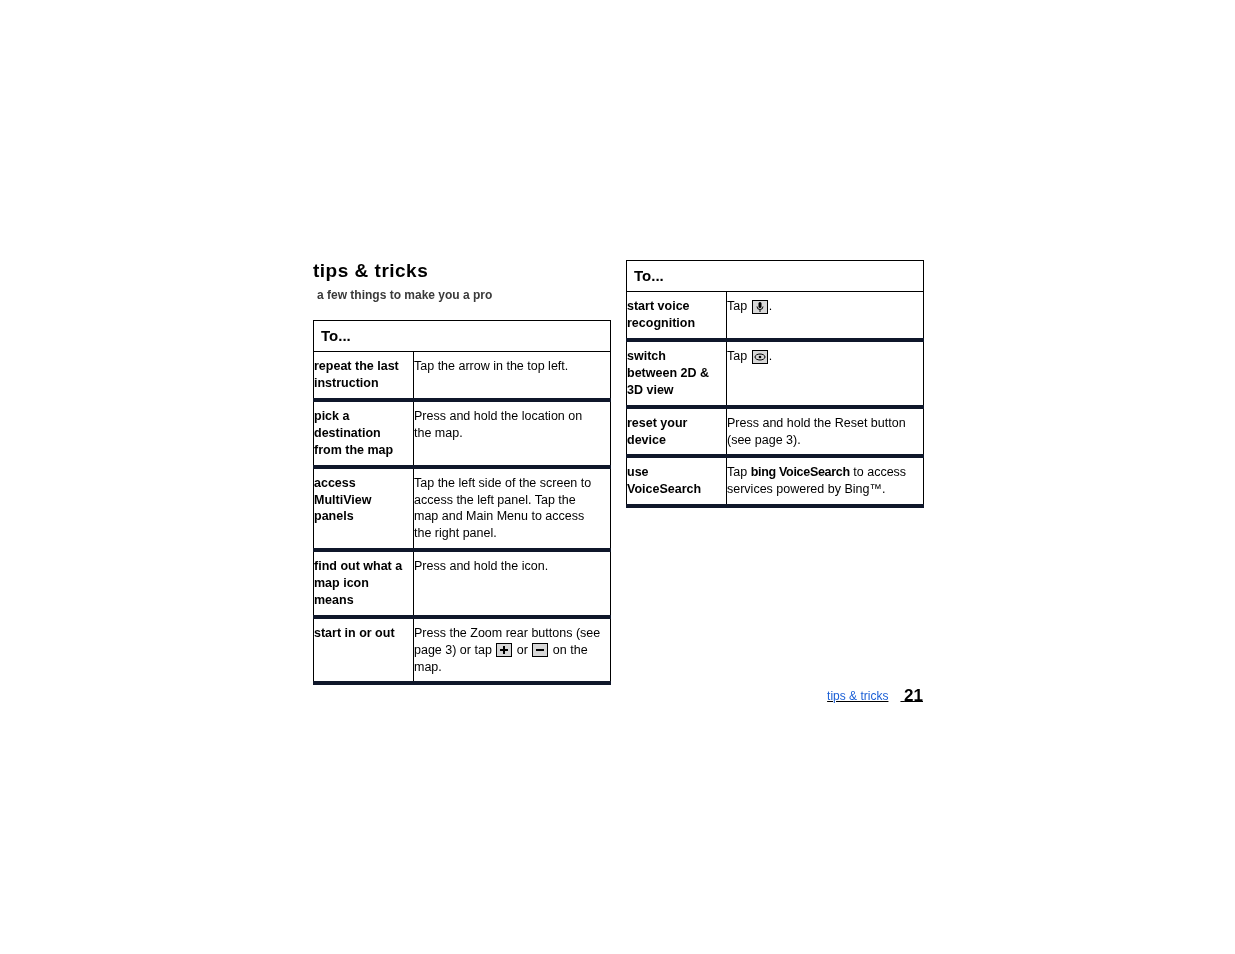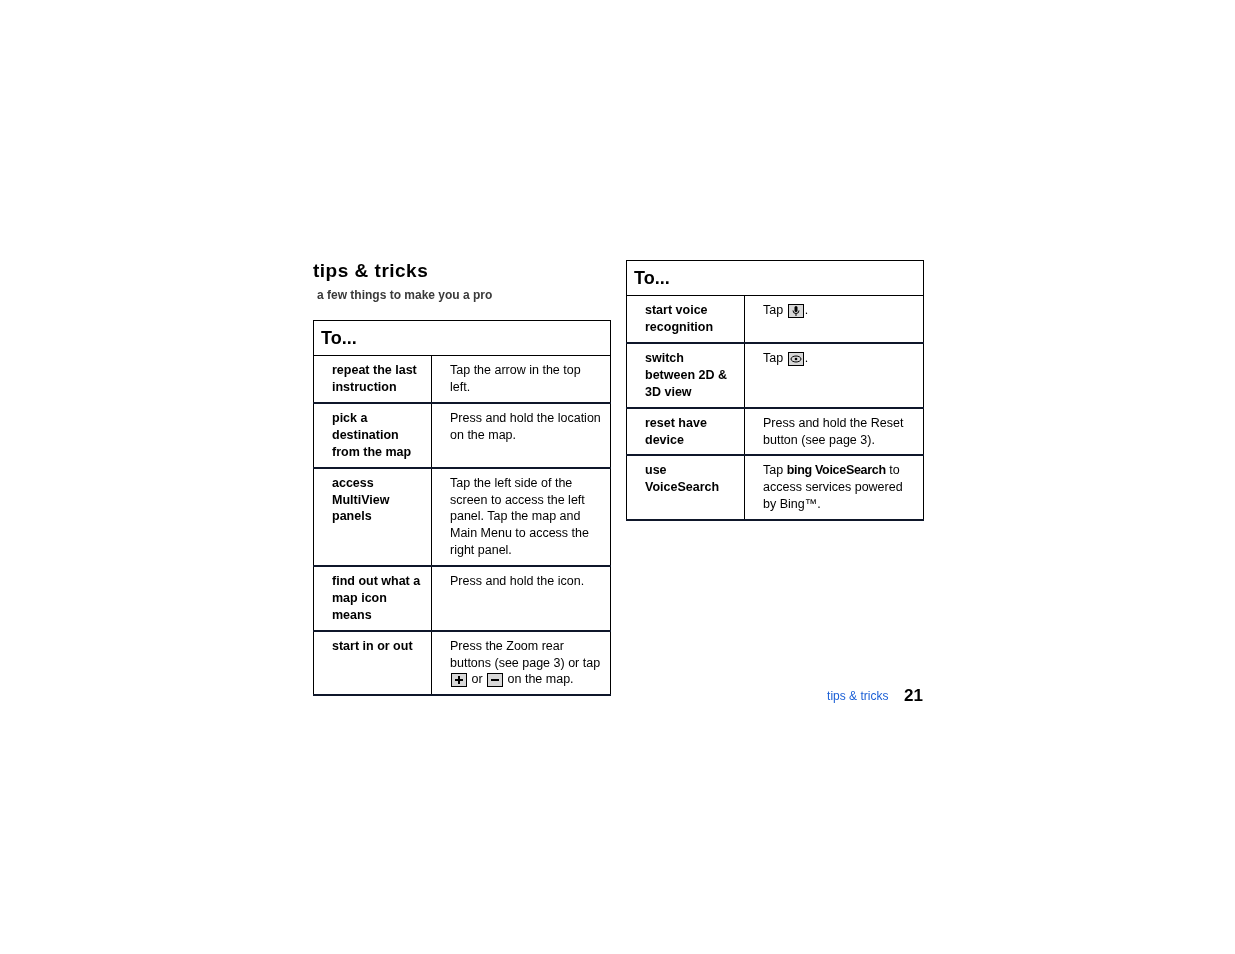--- a/index.html
+++ b/index.html
@@ -47,27 +47,27 @@
     width: 100%;
     font-size: 12.5px;
     line-height: 1.35;
   }
   table.tips th {
     text-align: left;
     font-weight: bold;
     border: 1px solid #000;
     border-bottom: 1px solid #000;
     padding: 5px 7px 5px 7px;
-    font-size: 18px;
+    font-size: 15px;
   }
   table.tips td {
     border-left: 1px solid #000;
     border-right: 1px solid #000;
-    border-bottom: 2px solid #0f172a;
-    padding: 6px 7px 6px 18px;
+    border-bottom: 4px solid #0f172a;
+    padding: 6px 7px 6px 0;
     vertical-align: top;
   }
   table.tips td.action {
     font-weight: bold;
     width: 92px;
   }
   table.tips td.action .sub {
     font-weight: normal;
     display: block;
   }
@@ -109,20 +109,21 @@
     width: 2px; height: 8px; left: 6px; top: 2px;
   }
   .icon-minus::before {
     width: 8px; height: 2px; left: 3px; top: 5px;
   }
   .footer {
     position: absolute;
     right: 312px;
     top: 686px;
     font-size: 13px;
+    text-decoration: underline;
   }
   .footer .link {
     color: #1a5fd6;
     font-size: 12px;
     margin-right: 12px;
   }
   .footer .pagenum {
     font-weight: 900;
     font-size: 17px;
     color: #000;
@@ -186,21 +187,21 @@
                 </svg></span>.</td>
           </tr>
           <tr>
             <td class="action"><span>switch between 2D &amp; 3D view</span></td>
             <td class="desc">Tap <span class="icon-box"><svg viewBox="0 0 14 12">
                   <ellipse cx="7" cy="6" rx="5" ry="3" fill="none" stroke="#000" stroke-width="1"></ellipse>
                   <circle cx="7" cy="6" r="1.3" fill="#000"></circle>
                 </svg></span>.</td>
           </tr>
           <tr>
-            <td class="action"><span>reset have device</span></td>
+            <td class="action"><span>reset your device</span></td>
             <td class="desc">Press and hold the Reset button (see page 3).</td>
           </tr>
           <tr>
             <td class="action"><span>use VoiceSearch</span></td>
             <td class="desc">Tap <span class="ui-label">bing VoiceSearch</span> to access services powered by Bing™.</td>
           </tr>
         </tbody>
     </table>
   </div>
 

